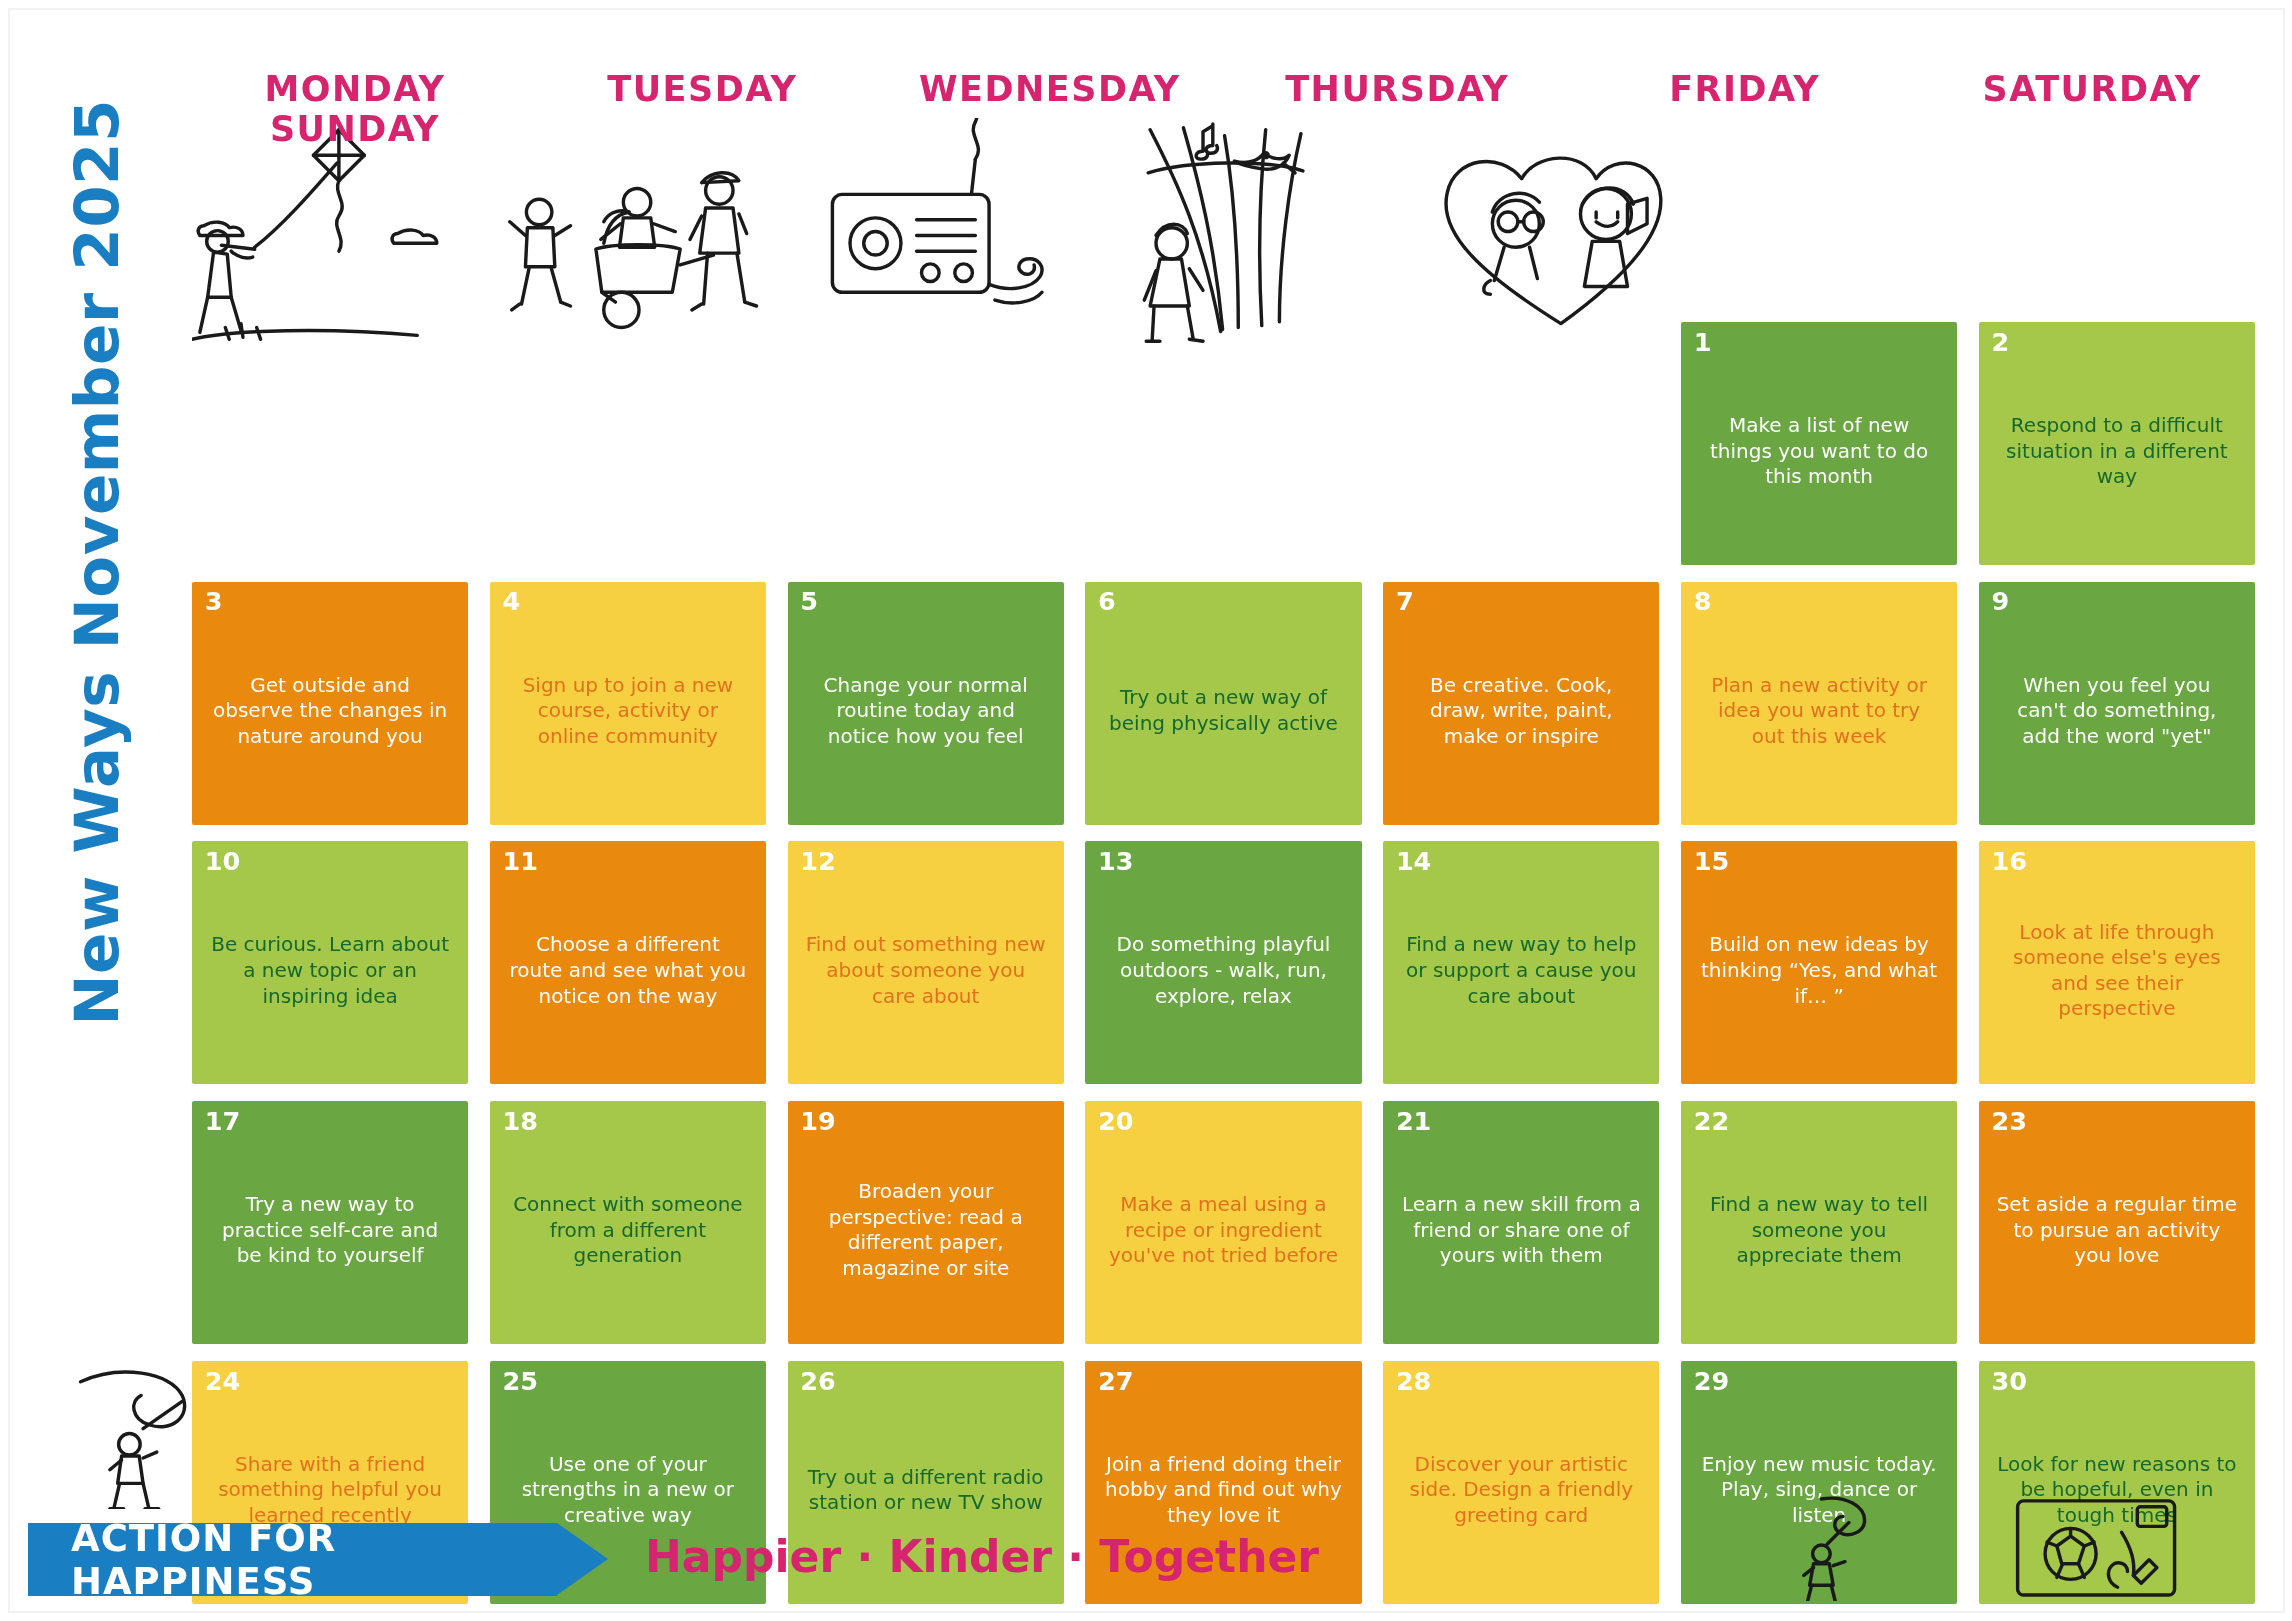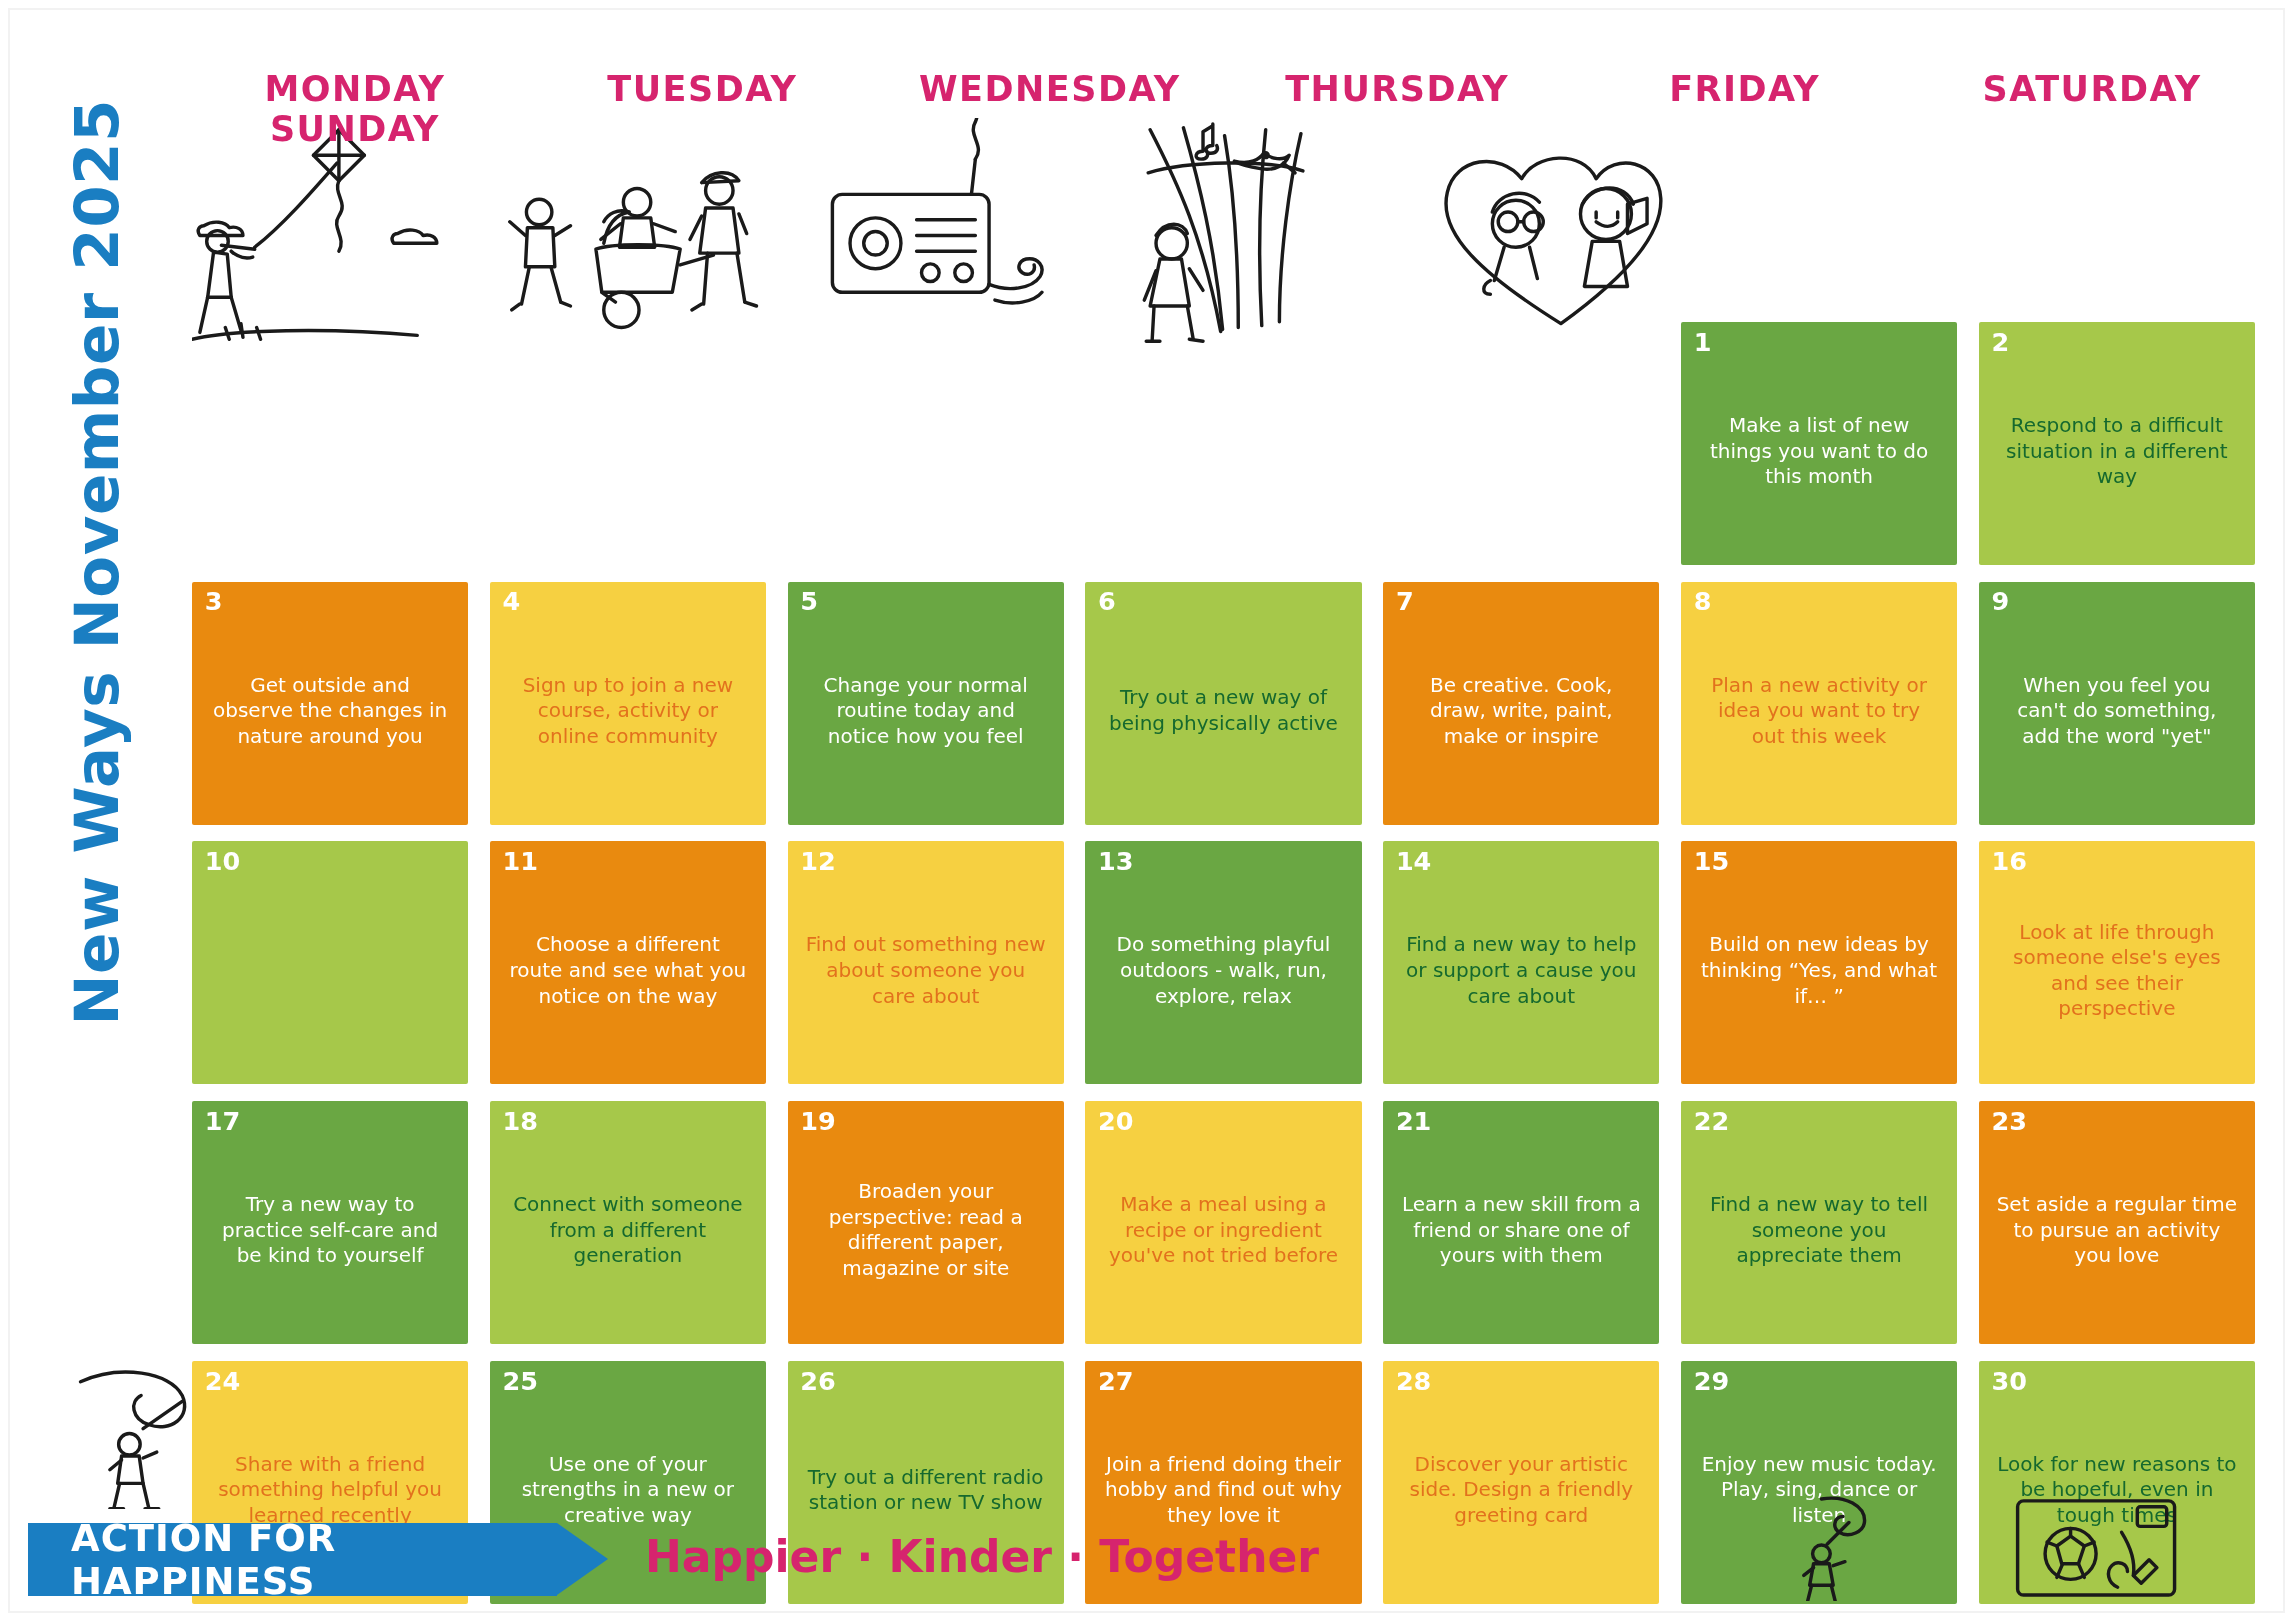--- a/index.html
+++ b/index.html
@@ -355,20 +355,21 @@
       </div>
       <div class="cell c-green">
         <span class="num">9</span>
         <span class="txt">When you feel you can't do something, add the word "yet"</span>
       </div>
     </div>
 
     <div class="week">
       <div class="cell c-lightgreen">
         <span class="num">10</span>
+        <span class="txt">Be curious. Learn about a new topic or an inspiring idea</span>
       </div>
       <div class="cell c-orange">
         <span class="num">11</span>
         <span class="txt">Choose a different route and see what you notice on the way</span>
       </div>
       <div class="cell c-yellow">
         <span class="num">12</span>
         <span class="txt">Find out something new about someone you care about</span>
       </div>
       <div class="cell c-green">

